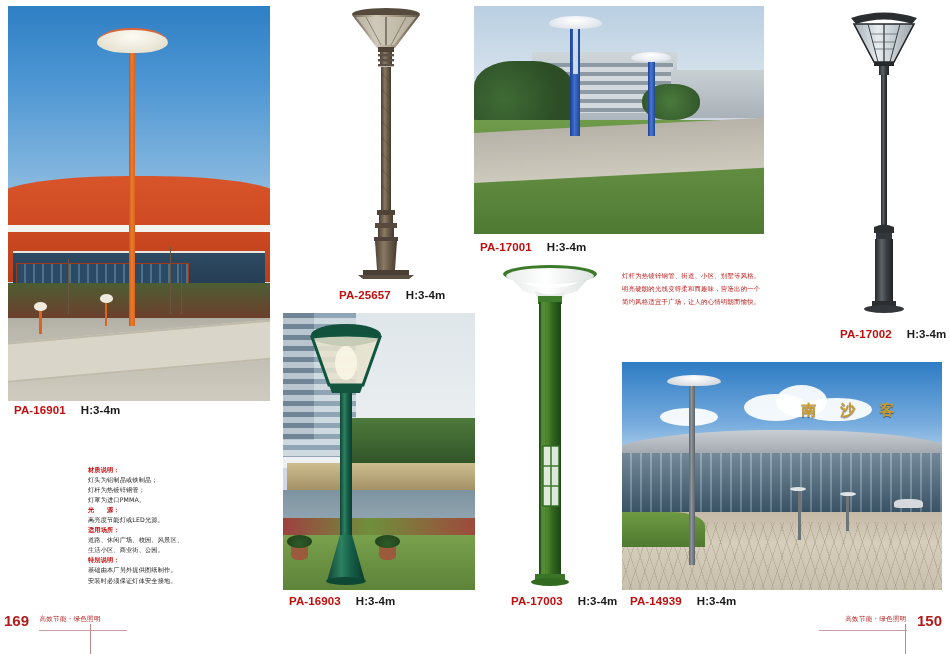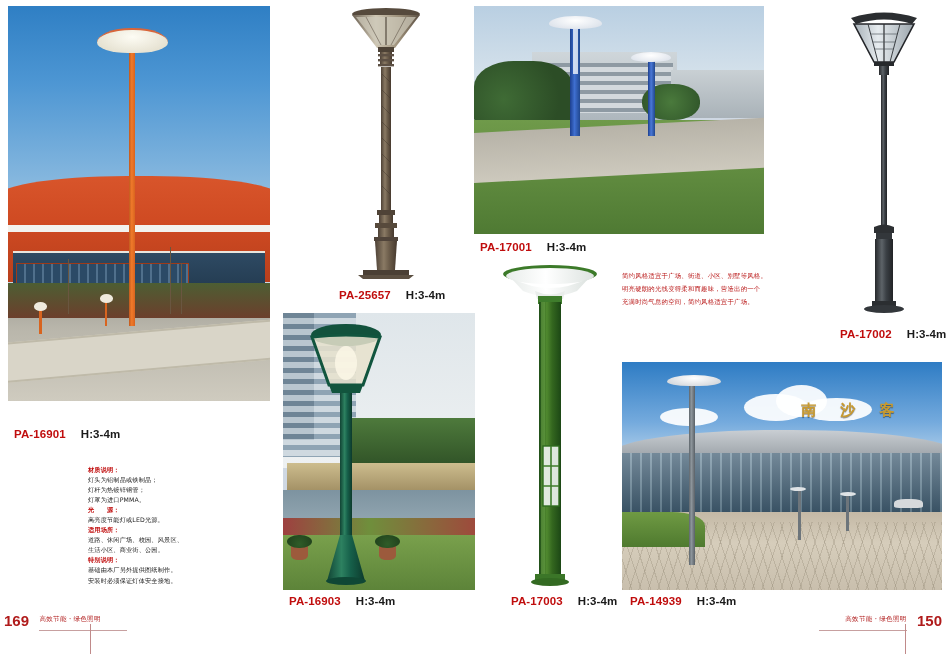--- a/index.html
+++ b/index.html
@@ -232,21 +232,21 @@
     <div class="tree-901" style="left:62%"></div>
     <div class="tree-901" style="left:66%;height:13%"></div>
     <div class="tree-901" style="left:23%;height:14%"></div>
     <div class="mini-pole-901" style="left:37%;top:74%"></div>
     <div class="mini-lamp-901" style="left:35%;top:73%"></div>
     <div class="mini-pole-901" style="left:12%;top:76%"></div>
     <div class="mini-lamp-901" style="left:10%;top:75%"></div>
     <div class="pole-901"></div>
     <div class="head-901"></div>
   </div>
-  <div class="caption" style="left:8px; top:428px;">
+  <div class="caption" style="left:8px; top:404px;">
     <span class="code">PA-16901</span><span class="size">H:3-4m</span>
   </div>
 
   <div id="spec-block">
     <span class="ln hd">材质说明：</span>
     <span class="ln">灯头为铝制品或铁制品；</span>
     <span class="ln">灯杆为热镀锌钢管；</span>
     <span class="ln">灯罩为进口PMMA。</span>
     <span class="ln hd">光　　源：</span>
     <span class="ln">高亮度节能灯或LED光源。</span>
@@ -312,23 +312,23 @@
     <div class="bluehead2-001"></div>
     <div class="bluepole-001"></div>
     <div class="bluetube-001"></div>
     <div class="bluehead-001"></div>
   </div>
   <div class="caption" style="left:474px; top:241px;">
     <span class="code">PA-17001</span><span class="size">H:3-4m</span>
   </div>
 
   <div id="promo">
-    <span>简约风格适宜于广场、街道、小区、别墅等风格。</span>
+    <span>灯杆为热镀锌钢管、街道、小区、别墅等风格。</span>
     <span>明亮硬朗的光线变得柔和而趣味，营造出的一个</span>
-    <span>充满时尚气息的空间，简约风格适宜于广场。</span>
+    <span>简约风格适宜于广场，让人的心情明朗而愉快。</span>
   </div>
 
   <div class="render" id="render-17002">
     <svg viewBox="0 0 120 312" width="120" height="312">
       <defs>
         <linearGradient id="g002p" x1="0" x2="1">
           <stop offset="0" stop-color="#26282b"></stop>
           <stop offset=".38" stop-color="#5d6368"></stop>
           <stop offset=".62" stop-color="#3b4045"></stop>
           <stop offset="1" stop-color="#212326"></stop>

